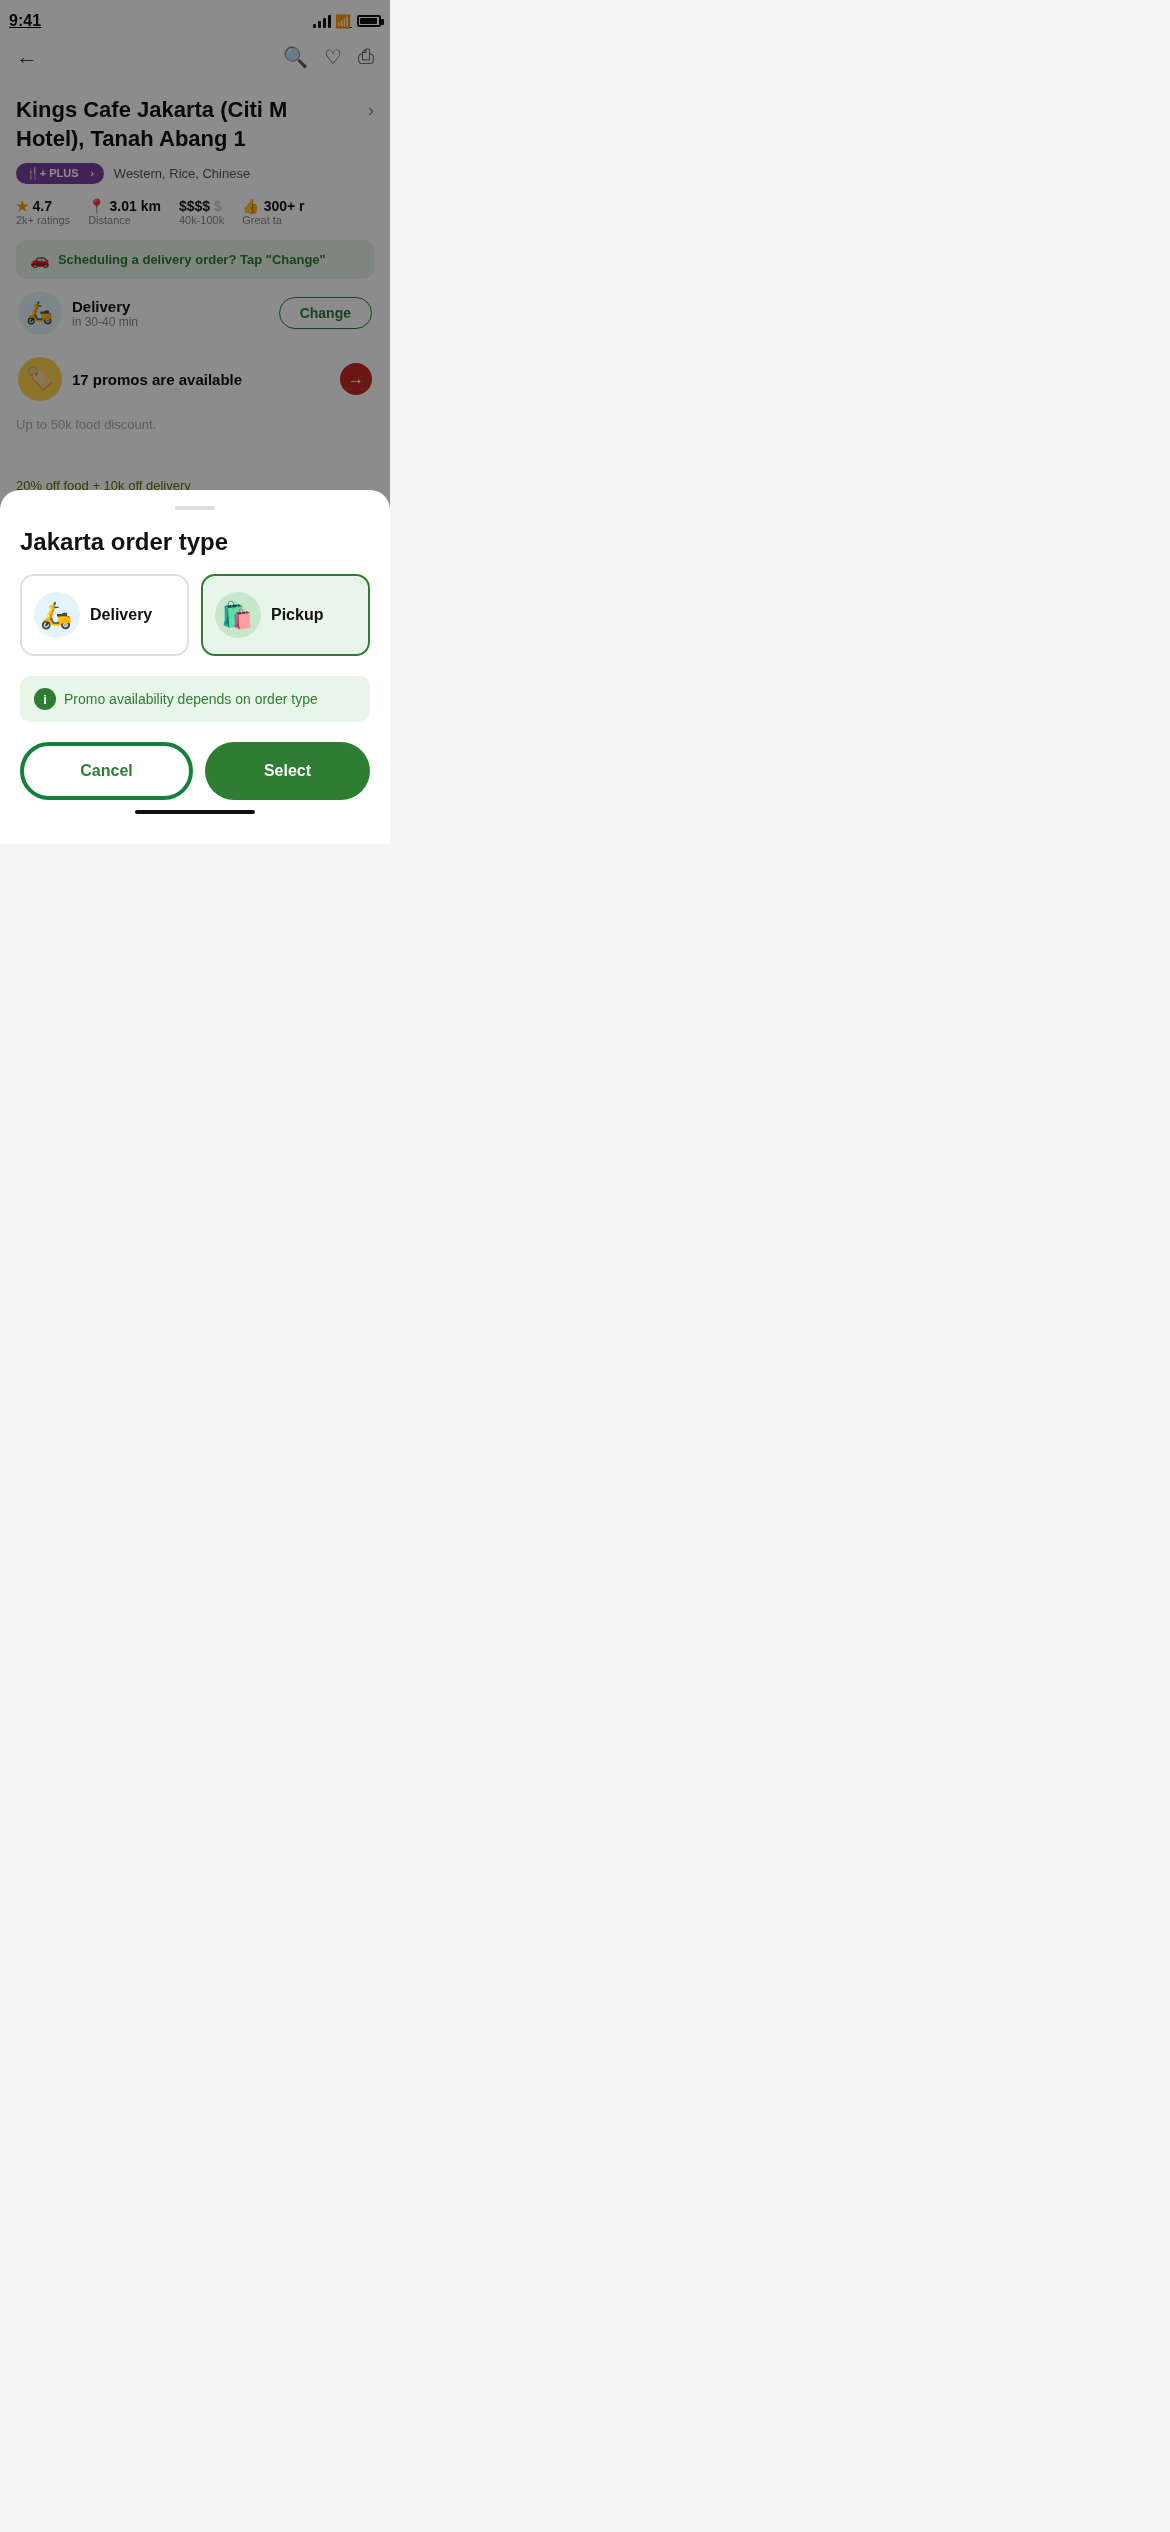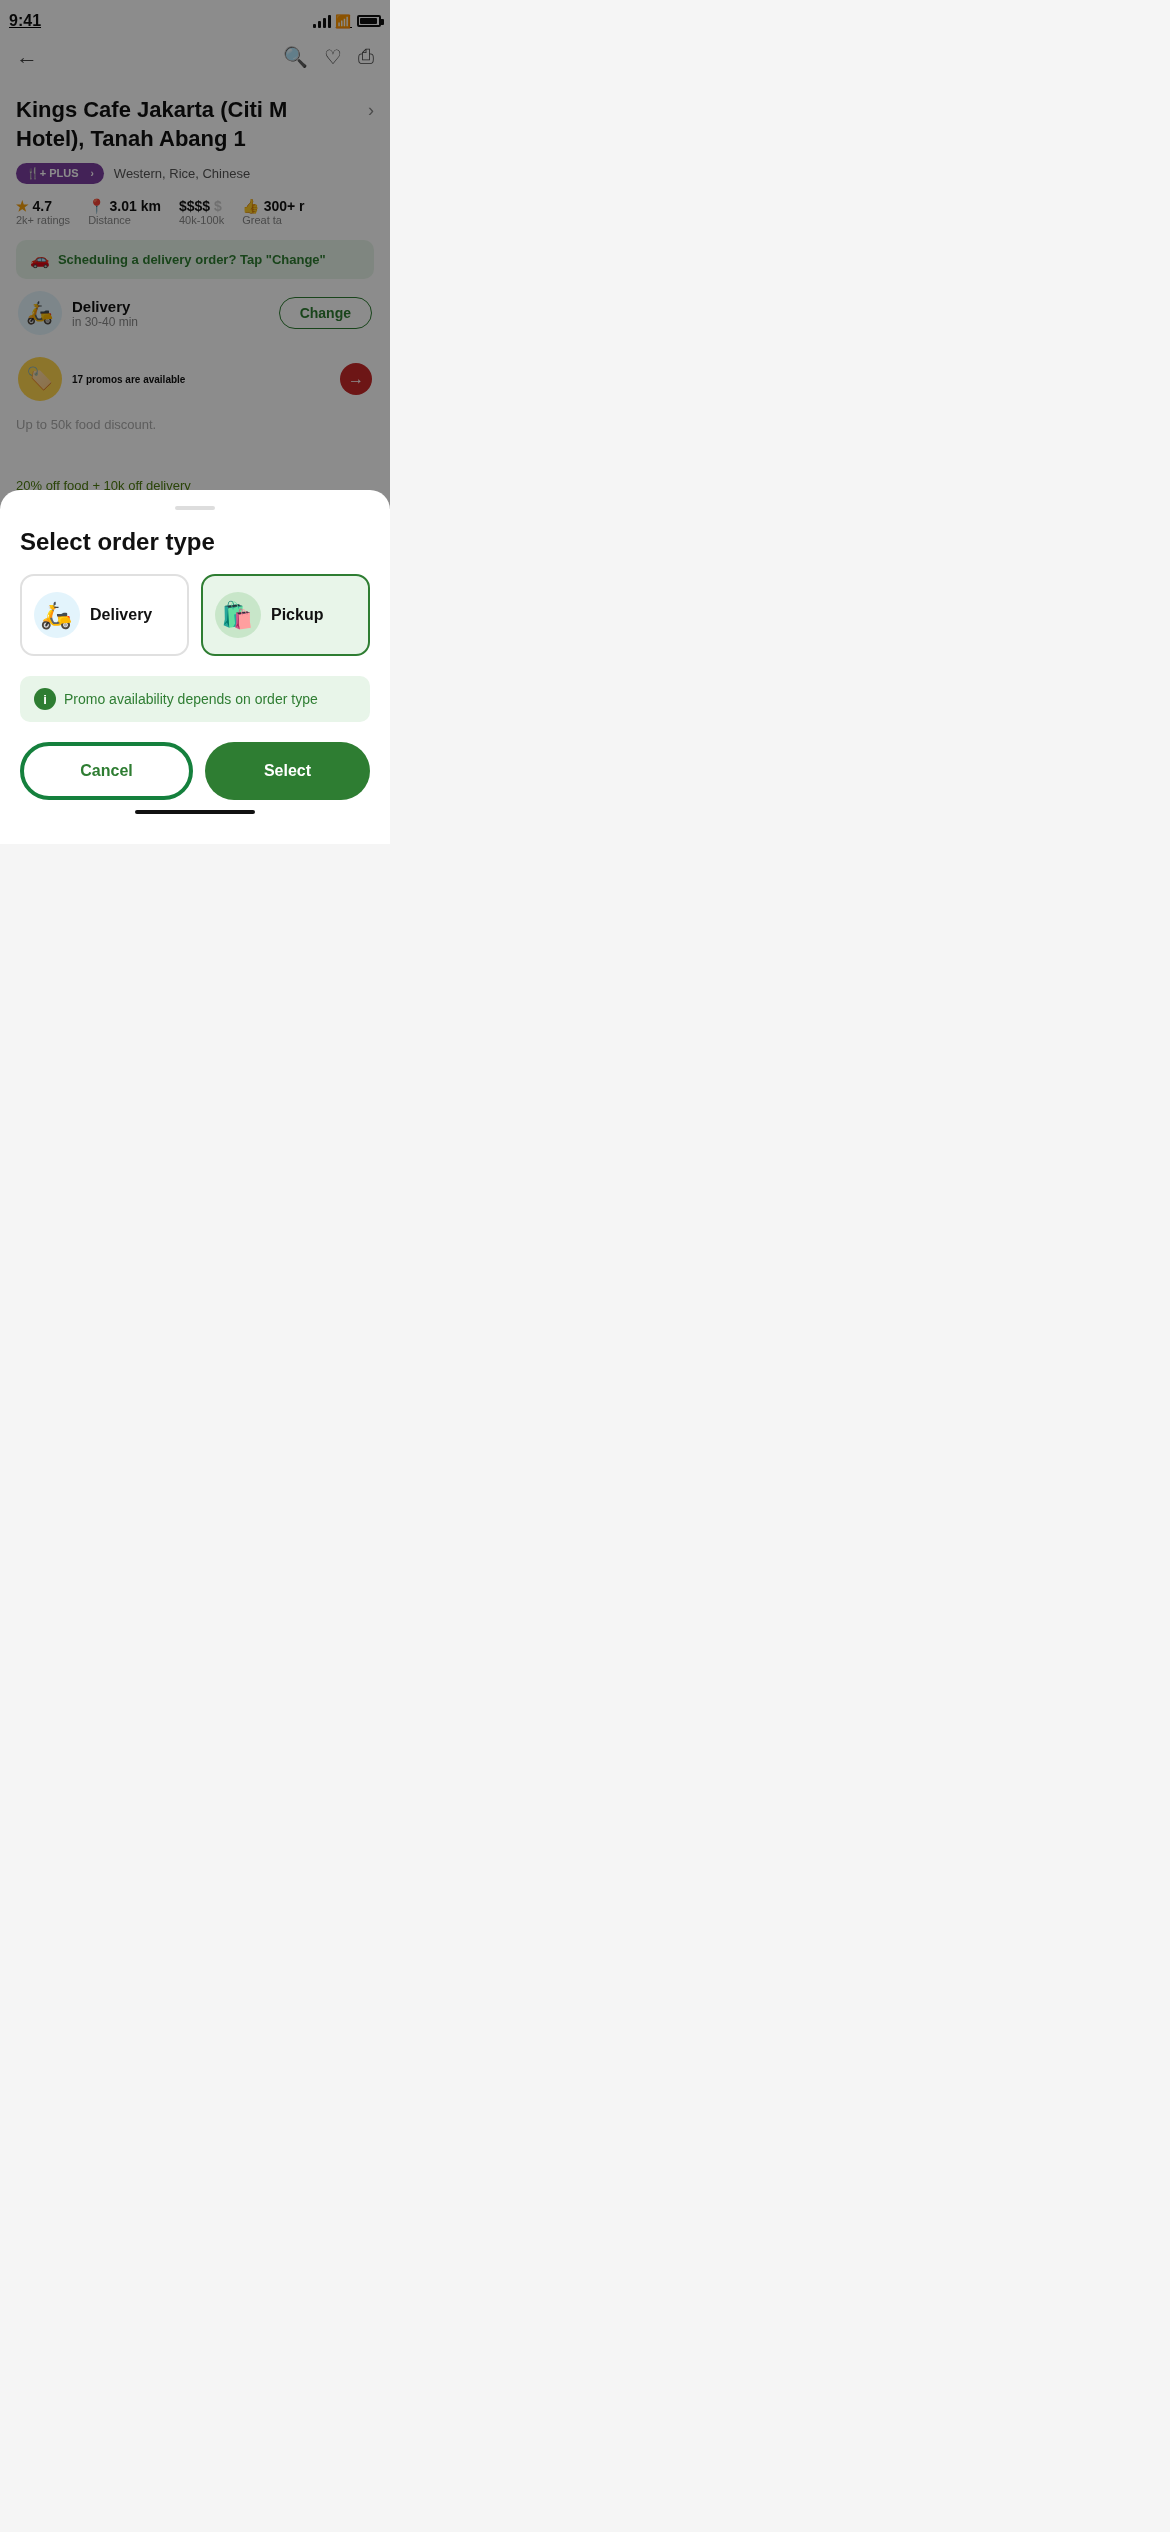--- a/index.html
+++ b/index.html
@@ -191,21 +191,21 @@
     .promo-icon-circle {
       width: 44px;
       height: 44px;
       border-radius: 50%;
       background: #ffd54f;
       display: flex;
       align-items: center;
       justify-content: center;
       font-size: 22px;
     }
-    .promo-text { font-size: 10px; font-weight: 600; color: #111; }
+    .promo-text { font-size: 15px; font-weight: 600; color: #111; }
     .promo-arrow-circle {
       width: 32px;
       height: 32px;
       border-radius: 50%;
       background: #c62828;
       display: flex;
       align-items: center;
       justify-content: center;
       color: white;
       font-size: 16px;
@@ -448,21 +448,21 @@
   </div>
 
   <div class="discount-text">Up to 50k food discount.</div>
   <div class="discount-text" style="color:#4d7c0f;margin-top:46px;">20% off food + 10k off delivery</div>
 </div>
 
 <div class="overlay"></div>
 
 <div class="bottom-sheet">
   <div class="sheet-handle"></div>
-  <div class="sheet-title">Select order type</div>
+  <div class="sheet-title">Jakarta order type</div>
 
   <div class="order-options">
 
     <div class="order-option">
       <div class="order-option-icon delivery-option-icon">🛵</div>
       <span class="order-option-label">Delivery</span>
     </div>
 
     <div class="order-option selected">
       <div class="order-option-icon pickup-option-icon">🛍️</div>

